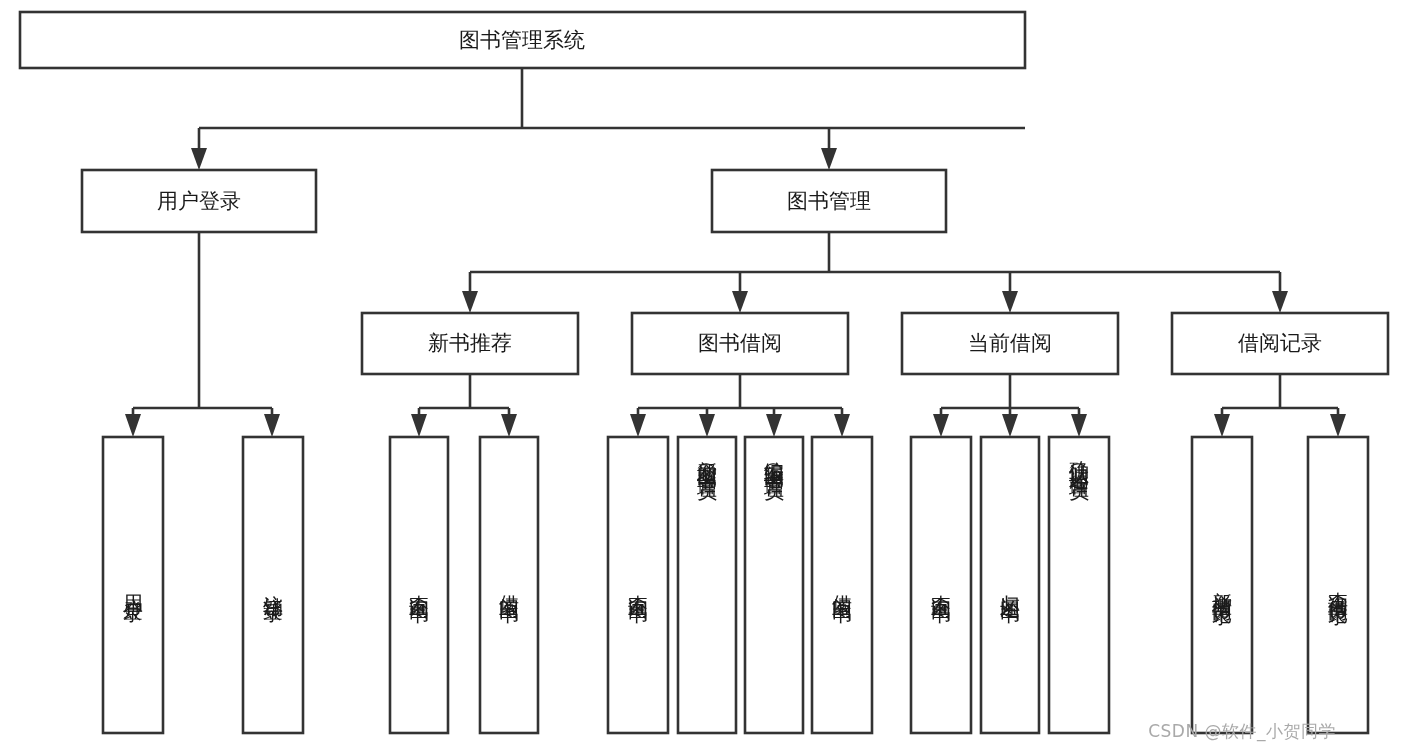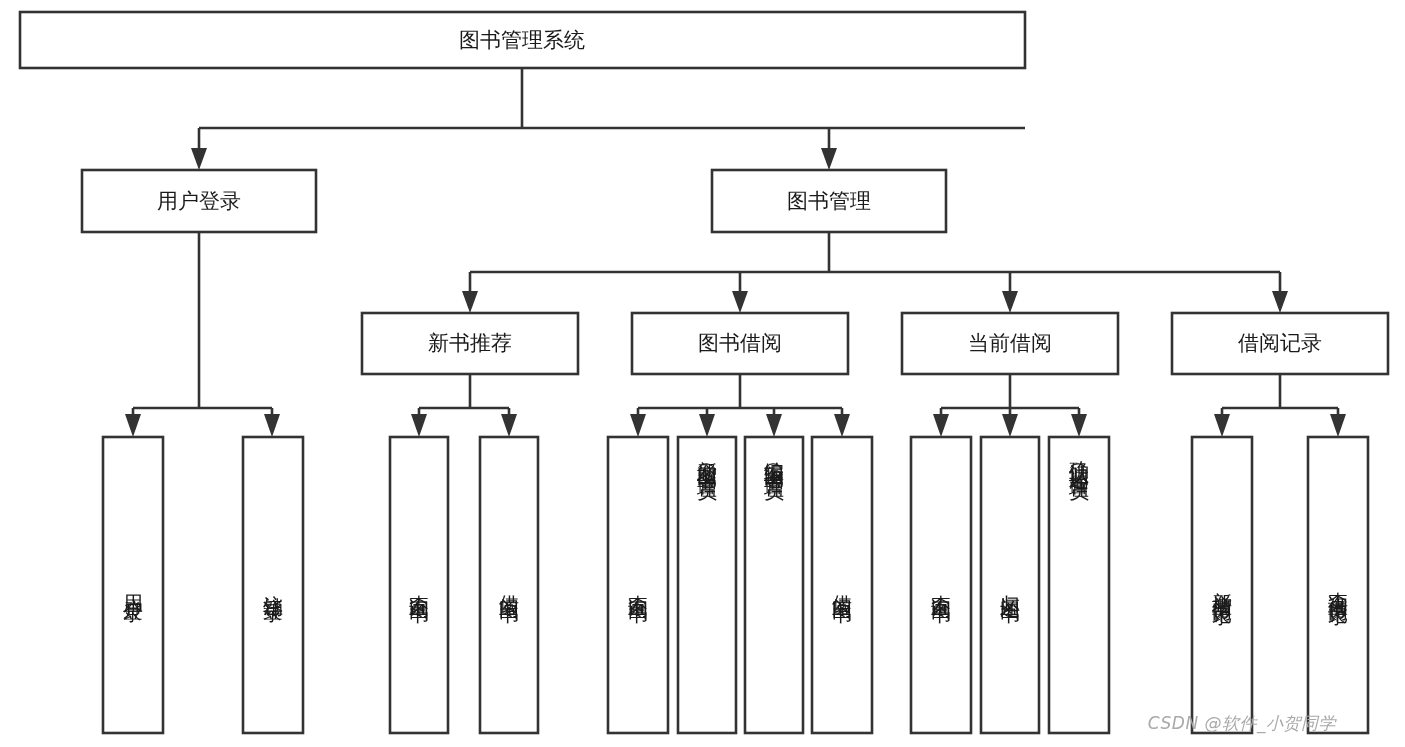--- a/index.html
+++ b/index.html
@@ -25,27 +25,26 @@
     text-orientation:upright;
     letter-spacing:3px;
     font-size:20px;line-height:1.05;
     color:#1a1a1a;
     font-family:"DejaVu Sans","Liberation Sans",sans-serif;
     white-space:nowrap;
     pointer-events:none;
   }
   .watermark{
     position:absolute;
-    right:10px;bottom:12px;
+    right:10px;bottom:4px;
     font-size:17px;
     color:#a9a9a9;
     font-family:"DejaVu Sans","Liberation Sans",sans-serif;
     letter-spacing:0.5px;
     white-space:nowrap;
-    font-style:italic;
   }
 </style>
 </head>
 <body>
 
 <div id="diagram-root">
 
   <svg id="tree" viewBox="0 0 1405 747">
 
     <g>

